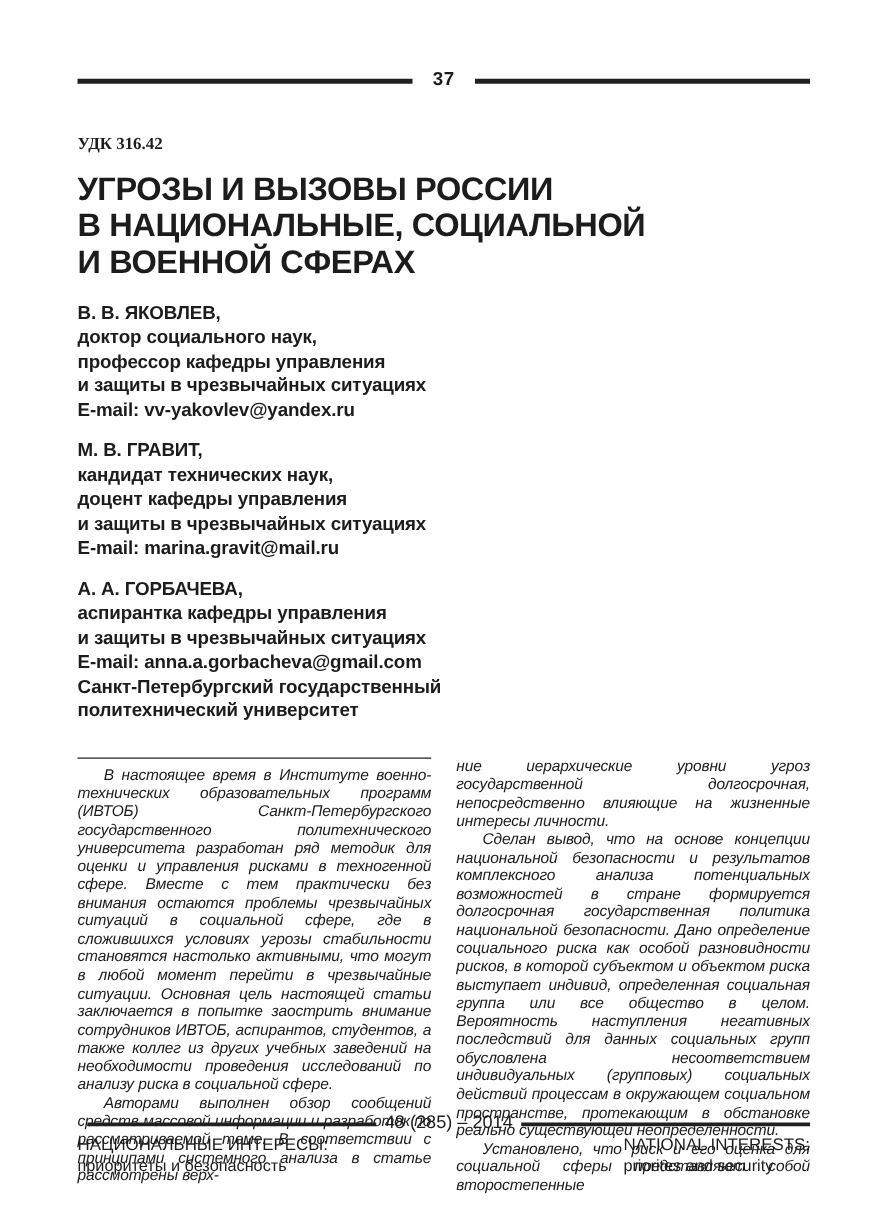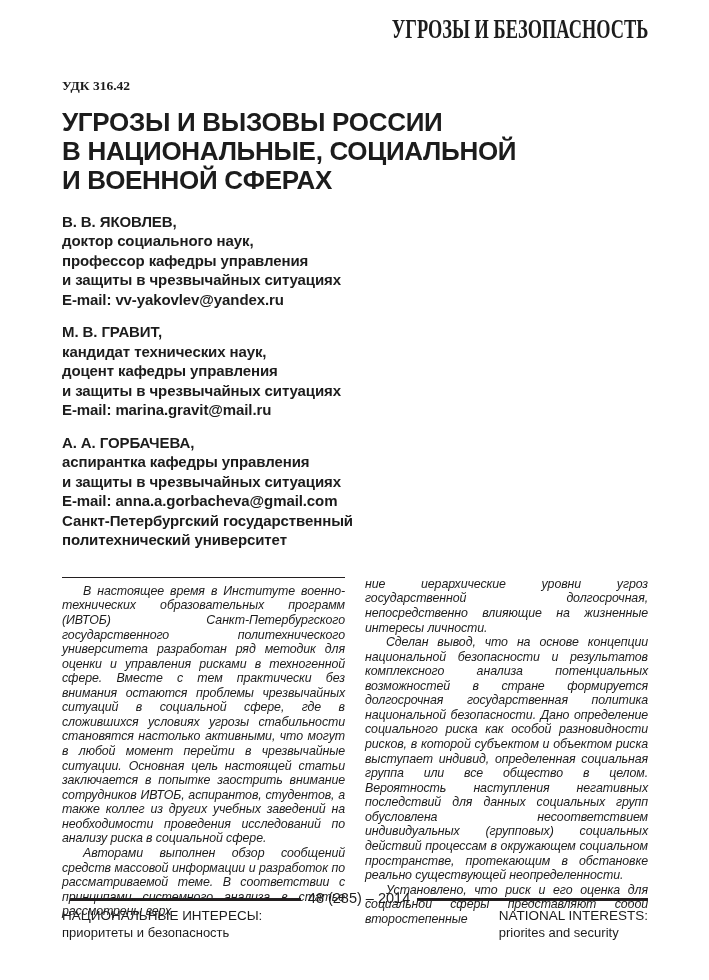--- a/index.html
+++ b/index.html
@@ -142,24 +142,26 @@
   .journal-ru, .journal-en { line-height: 1.25; }
   .journal-ru .l1, .journal-en .l1 { font-size: 13.5px; }
   .journal-ru .l2, .journal-en .l2 { font-size: 13px; }
   .journal-en { text-align: left; }
 </style>
 </head>
 <body>
 
 <div class="page">
 
-
-  <div class="section-heading">
-    <span class="squeeze">УГРОЗЫ И БЕЗОПАСНОСТЬ</span>
-  </div>
+  <div class="pagenum-row">
+    <div class="rule"></div>
+    <div class="pagenum">37</div>
+    <div class="rule"></div>
+  </div>
+
 
   <div class="udc">УДК 316.42</div>
 
   <h1 class="article-title" style="margin-bottom:0;">УГРОЗЫ И ВЫЗОВЫ РОССИИ
 В НАЦИОНАЛЬНЫЕ, СОЦИАЛЬНОЙ
 И ВОЕННОЙ СФЕРАХ</h1>
 
   <div class="authors">
     <div class="author-block">В. В. ЯКОВЛЕВ,
 доктор социального наук,

